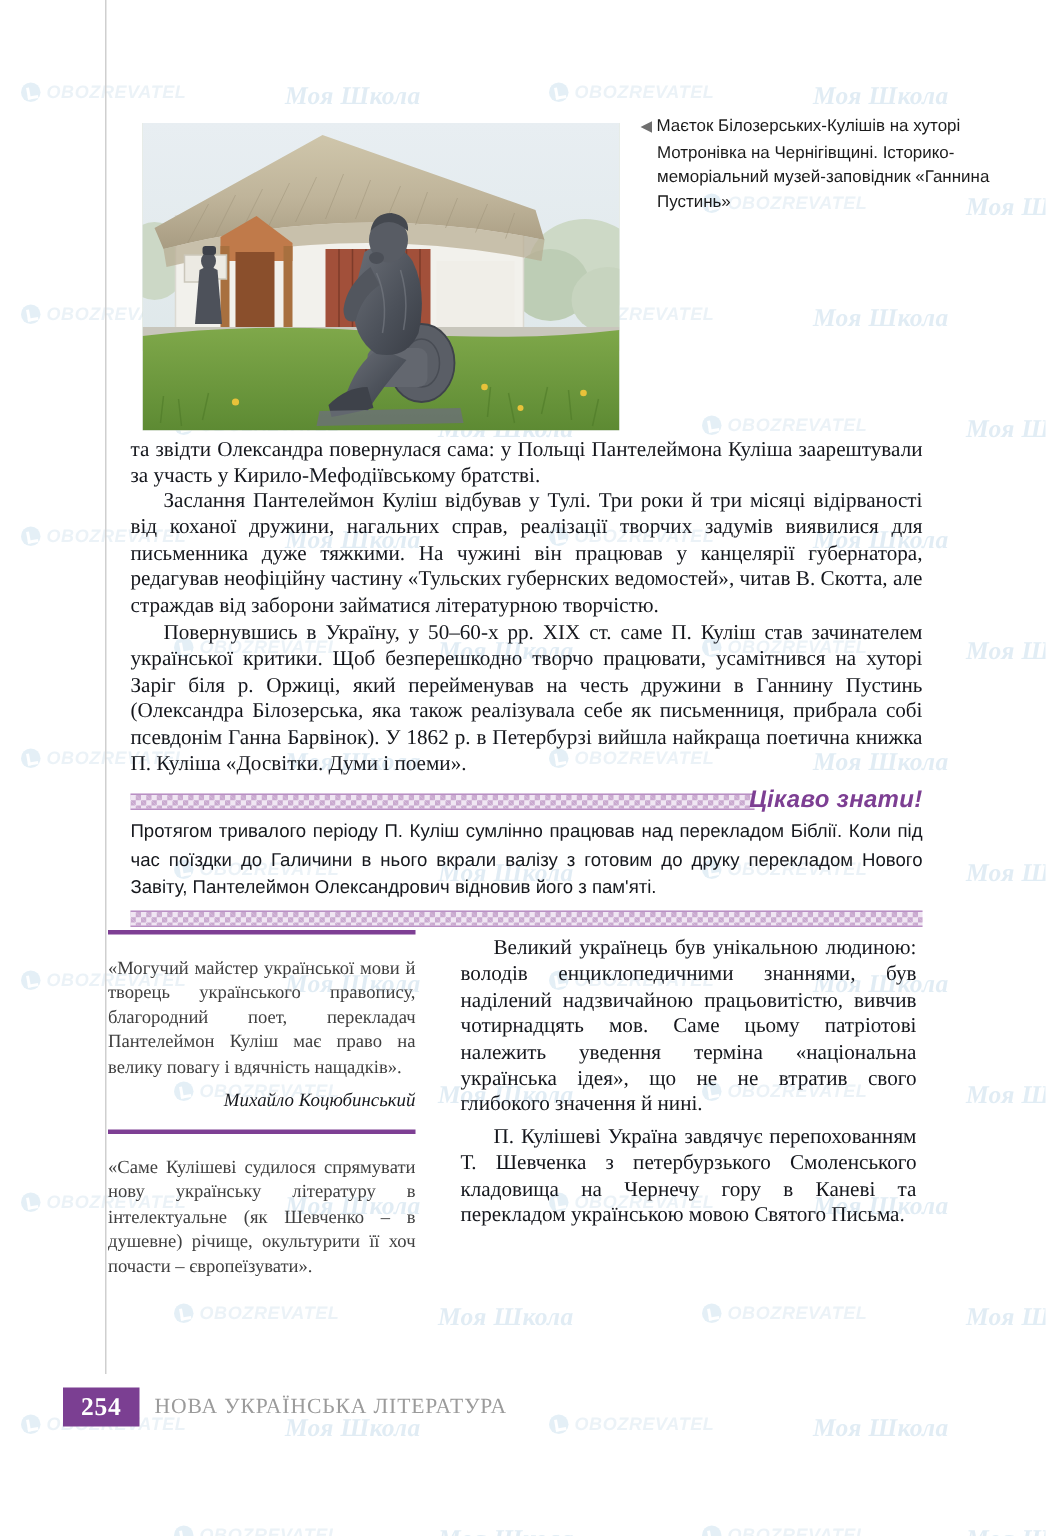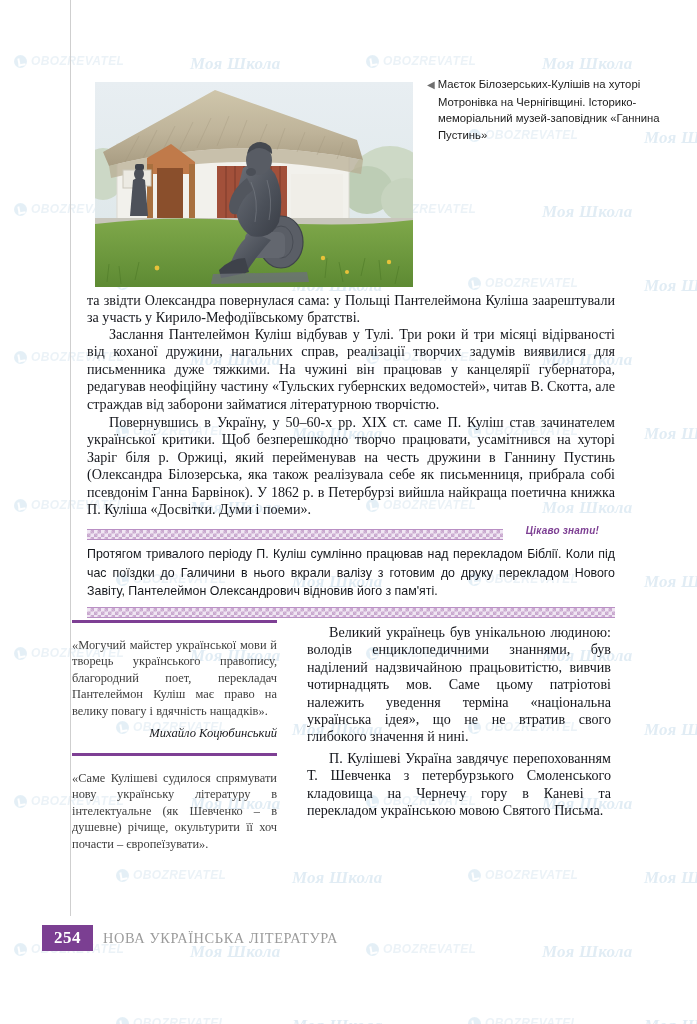--- a/index.html
+++ b/index.html
@@ -142,26 +142,26 @@
     background-color: #f0e6f3;
     background-size: 7px 7px;
     background-position: 0 0, 3.5px 3.5px;
     border-top: 1px solid #b98fc4;
     border-bottom: 1px solid #b98fc4;
   }
   .fact-band.top { width: 416px; }
   .fact-band.bottom { width: 528px; margin-top: 5px; }
   .fact-title {
     position: absolute;
-    right: 16px;
+    right: 0;
     top: -4px;
     font-family: "Liberation Sans", sans-serif;
     font-style: italic;
     font-weight: bold;
-    font-size: 10px;
+    font-size: 16px;
     color: #7d3f93;
     letter-spacing: 0.2px;
   }
   .fact-body {
     font-family: Liberation Sans, sans-serif;
     font-size: 12.4px;
     line-height: 18.5px;
     color: #16181d;
     text-align: justify;
     padding: 5px 0 1px 0;

